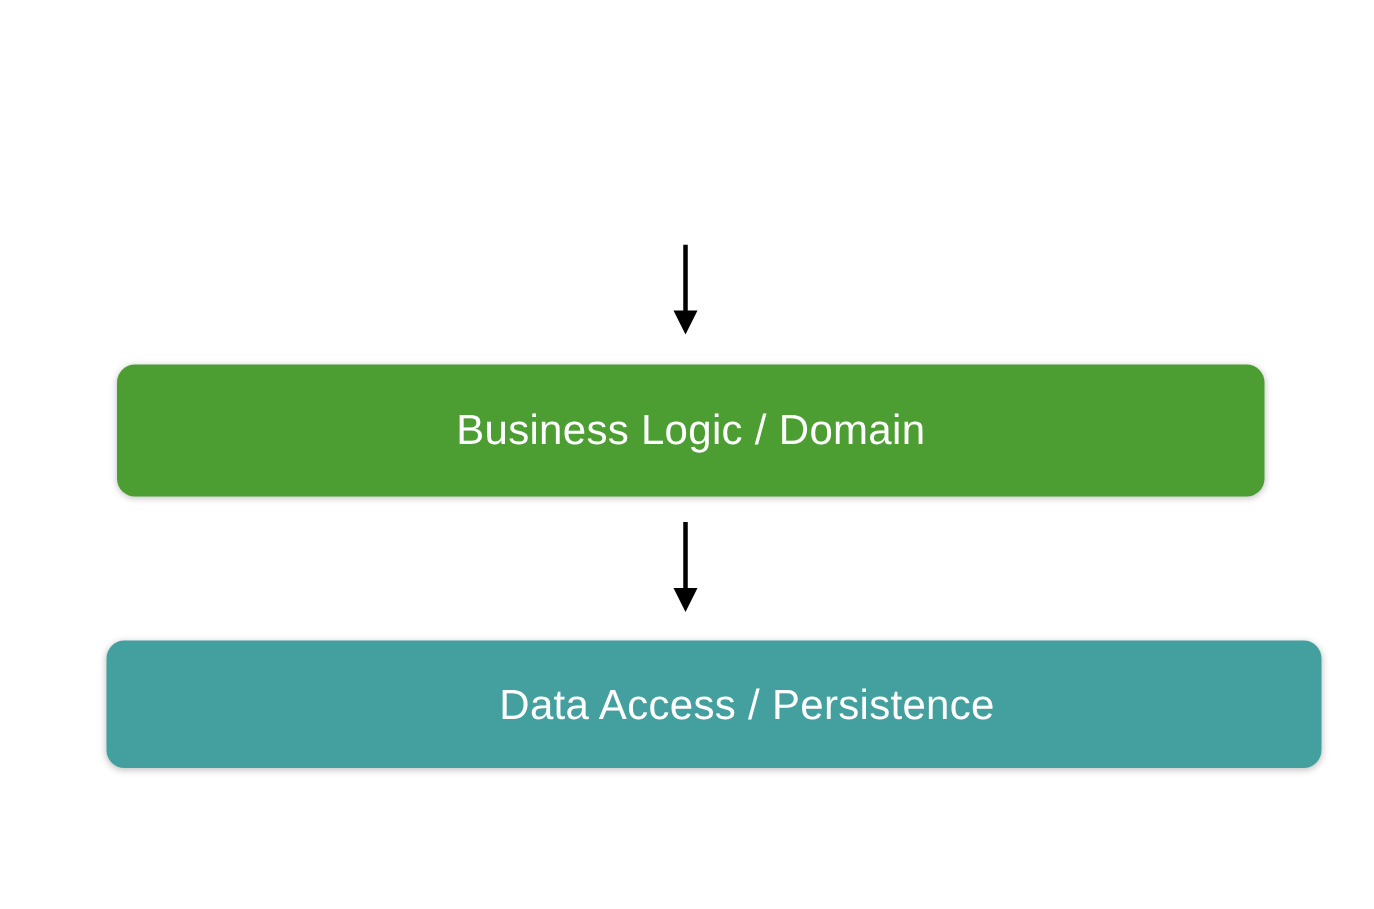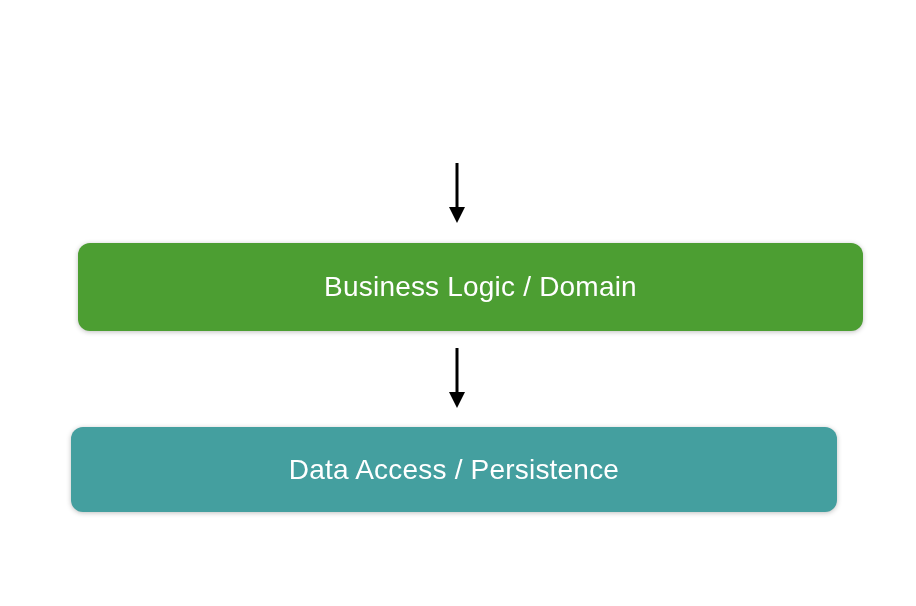--- a/index.html
+++ b/index.html
@@ -26,21 +26,21 @@
     justify-content: center;
     cursor: default;
   }
   .node .label {
     font-size: 28px;
     font-weight: 400;
     letter-spacing: 0.2px;
     white-space: nowrap;
   }
   .node-presentation { left: 78px; top: 60px;  width: 765px; height: 88px; }
-  .node-business     { left: 78px; top: 243px; width: 765px; height: 88px; padding-left: 20px; }
+  .node-business     { left: 78px; top: 243px; width: 765px; height: 88px; }
   .node-data         { left: 71px; top: 427px; width: 766px; height: 85px; }
   .arrow {
     position: absolute;
     width: 22px;
     height: 60px;
   }
   .arrow-1 { left: 446px; top: 163px; }
   .arrow-2 { left: 446px; top: 348px; }
 </style>
 </head>
@@ -56,17 +56,17 @@
 
   <div class="node node-business" style="background-color: rgb(76, 158, 50);">
     <span class="label" style="color: rgb(255, 255, 255);">Business Logic / Domain</span>
   </div>
 
   <svg class="arrow arrow-2" viewBox="0 0 22 60">
     <line x1="11" y1="0" x2="11" y2="46" stroke-width="3" stroke="#000000"></line>
     <polygon points="3,44 19,44 11,60" fill="#000000"></polygon>
   </svg>
 
-  <div class="node node-data" style="background-color: rgb(68, 159, 159);">
+  <div class="node node-data" style="background-color: rgb(68, 159, 159); padding-left: 44px;">
     <span class="label" style="color: rgb(255, 255, 255);">Data Access / Persistence</span>
   </div>
 
 </div>
 
 </body></html>

